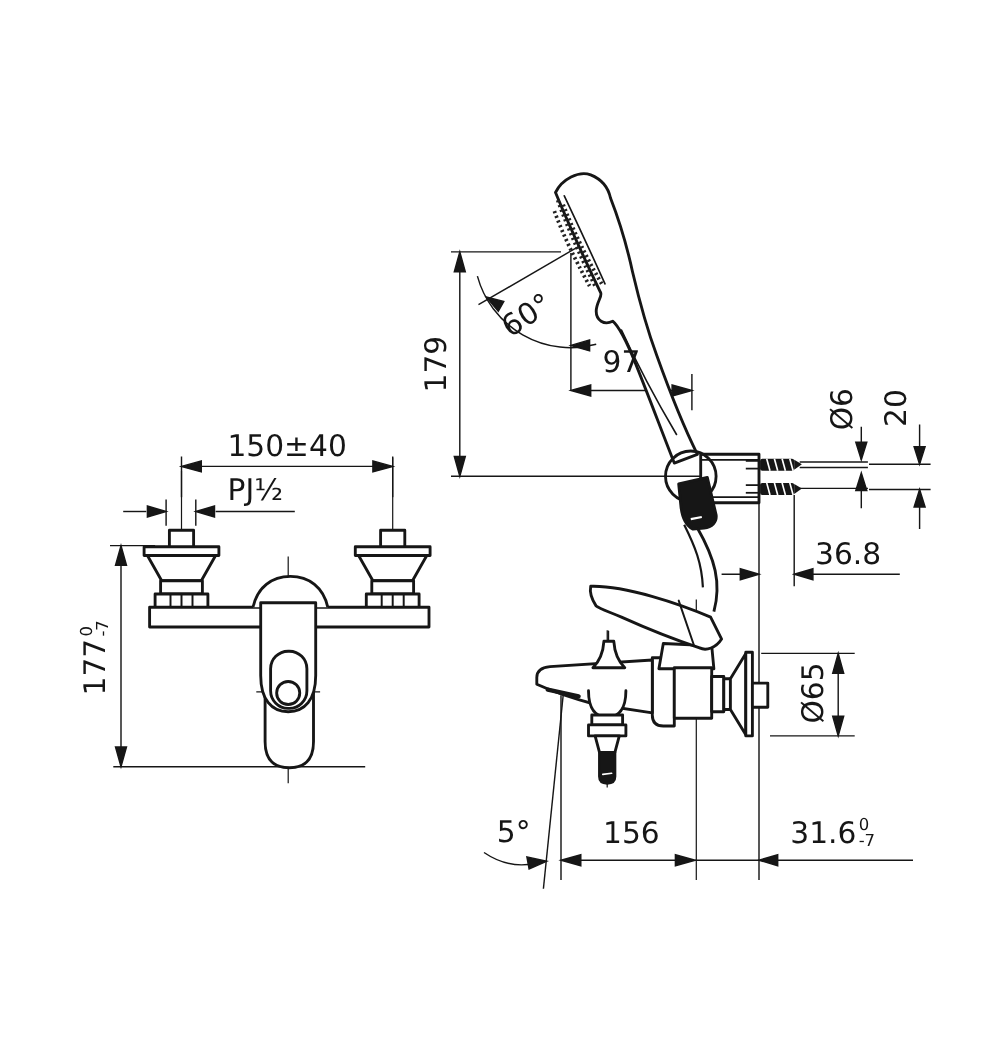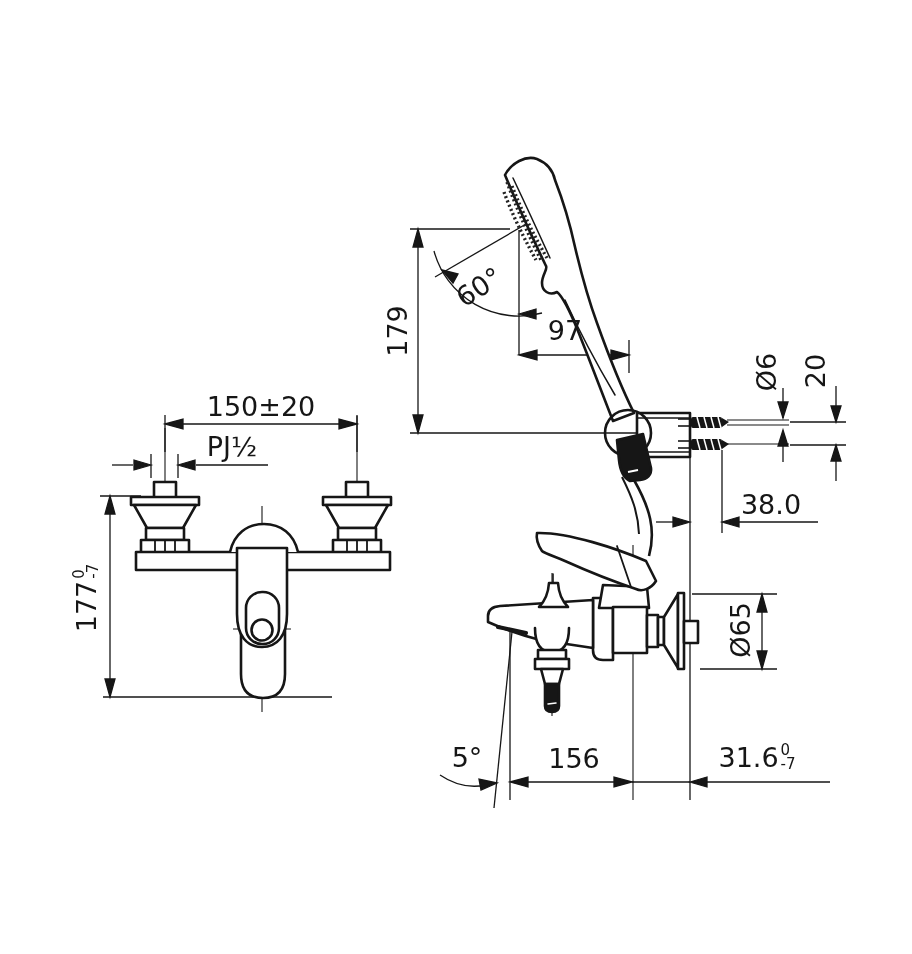--- a/index.html
+++ b/index.html
@@ -237,21 +237,21 @@
       <path d="M535,628 C535,645 542,652 552,652 C562,652 569,645 569,628"></path>
       <rect x="538" y="650" width="28" height="9"></rect>
       <rect x="535" y="659" width="34" height="10"></rect>
       <path d="M541,669 L563,669 L559,684 L545,684 Z"></path>
       <path d="M545,684 L559,684 L559,706 Q559,712 552,712 Q545,712 545,706 Z" fill="#161616"></path>
       <line x1="548" y1="704" x2="556" y2="703" stroke="#fff" stroke-width="1.5"></line>
     </g>
   </g>
 </svg>
 
-  <div class="lbl" style="left:261px;top:406px;">150±20</div>
+  <div class="lbl" style="left:261px;top:406px;">150±40</div>
 
   <div class="lbl" style="left:232px;top:446px;text-align:right;">PJ½</div>
 
   <div class="lbl rot" style="left:86px;top:598px;">
     <span class="dimtol">
       <span>177</span>
       <span class="tolstack">
         <span>0</span>
         <span>-7</span>
       </span>
@@ -261,21 +261,21 @@
   <div class="lbl rot" style="left:397px;top:331px;">179</div>
 
   <div class="lbl rot33" style="left:479px;top:287px;">60°</div>
 
   <div class="lbl" style="left:565px;top:330px;">97</div>
 
   <div class="lbl rot" style="left:766px;top:372px;">Ø6</div>
 
   <div class="lbl rot" style="left:815px;top:371px;">20</div>
 
-  <div class="lbl" style="left:771px;top:504px;">38.0</div>
+  <div class="lbl" style="left:771px;top:504px;">36.8</div>
 
   <div class="lbl rot" style="left:740px;top:630px;">Ø65</div>
 
   <div class="lbl" style="left:467px;top:757px;">5°</div>
 
   <div class="lbl" style="left:574px;top:758px;">156</div>
 
   <div class="lbl" style="left:757px;top:757px;">
     <span class="dimtol">
       <span>31.6</span>

